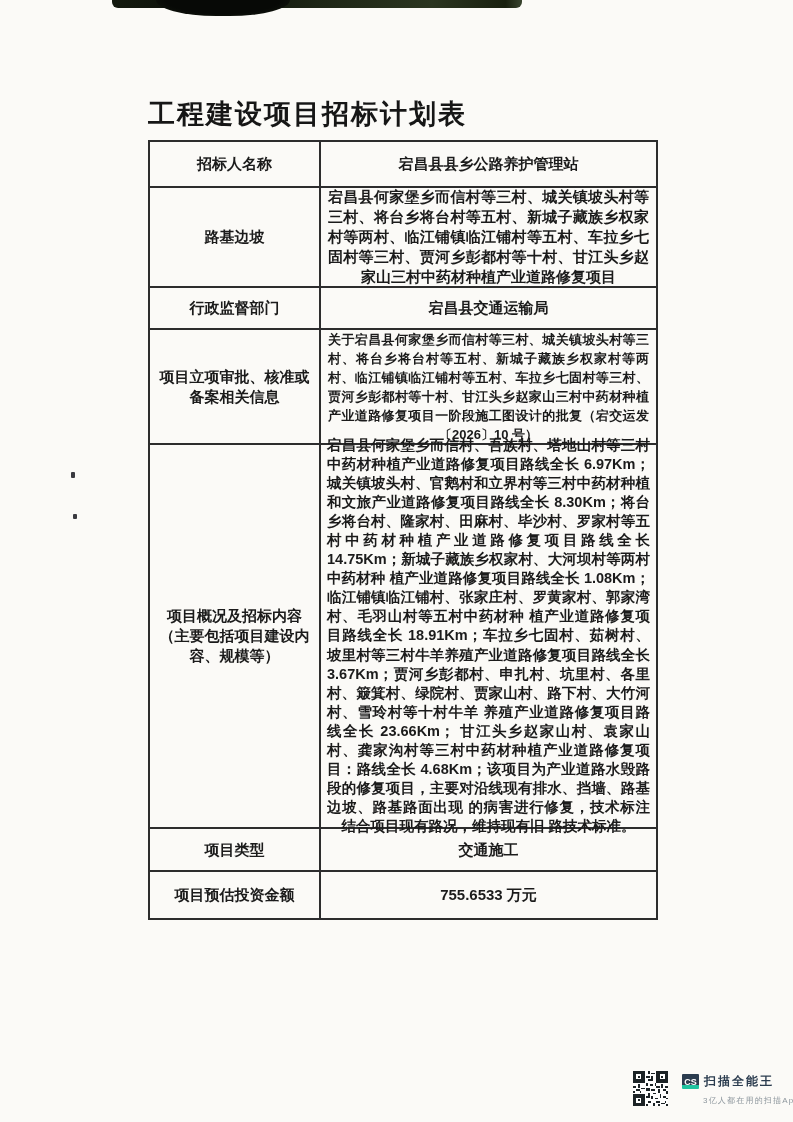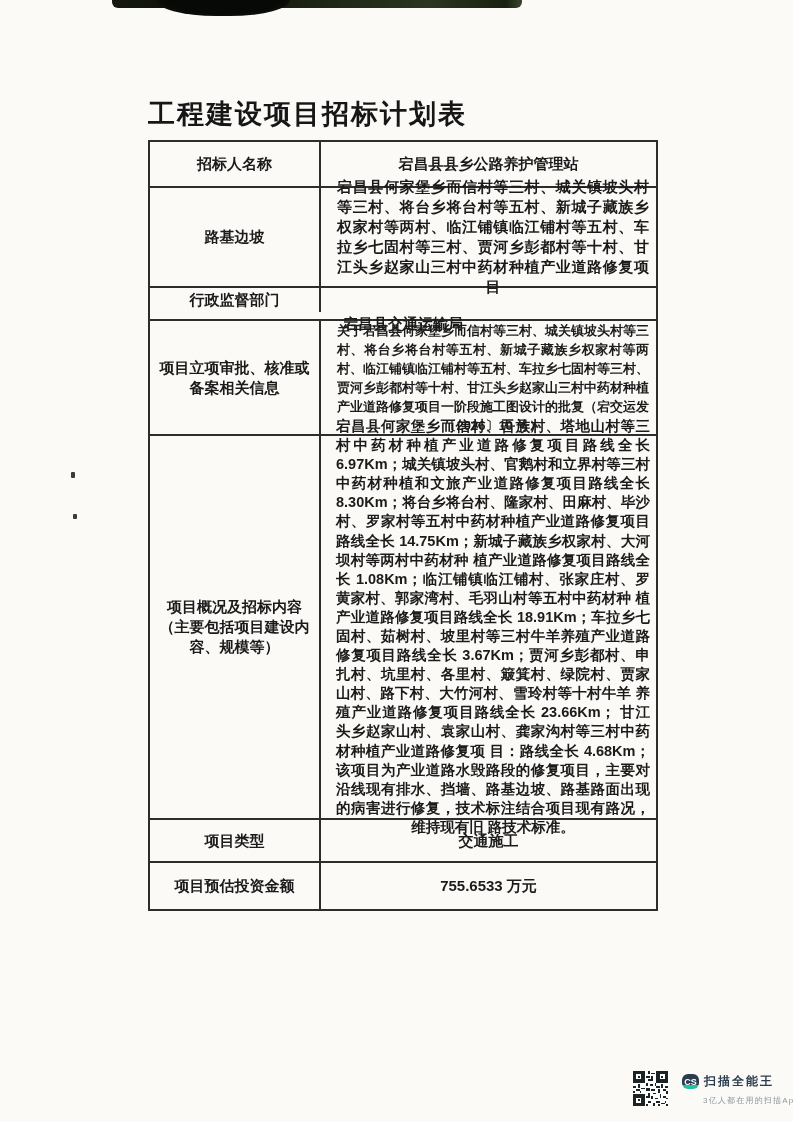--- a/index.html
+++ b/index.html
@@ -41,32 +41,32 @@
   .cell-label{
     width:171px;border-right:2px solid #2d2d2d;
     text-align:center;font-weight:700;font-size:15px;line-height:20px;
     padding:2px 8px;align-items:center;
   }
   .cell-value{
     flex:1;font-weight:700;font-size:15px;line-height:20px;
     padding:2px 7px;text-align:center;
   }
   .cell-value.longtext{
-    text-align:justify;text-align-last:center;margin-left:9px;
+    text-align:justify;text-align-last:center;
   }
-  .r1{height:44px;} .r2{height:100px;} .r3{height:33px;flex-direction:column;} .r4{height:115px;}
+  .r1{height:44px;} .r2{height:100px;} .r3{height:42px;} .r4{height:115px;}
   .r5{height:384px;} .r6{height:43px;} .r7{height:48px;justify-content:space-between;}
   .r4 .cell-value{font-size:13px;line-height:19px;}
   .r5 .cell-value{font-size:14.5px;line-height:19.1px;padding:2px 6px;}
 
   
   .wm{position:absolute;left:630px;top:1066px;width:150px;height:48px;}
   .wm-qr{position:absolute;left:3px;top:4px;width:35px;height:37px;}
   .wm-logo{
-    position:absolute;left:52px;top:8px;width:17px;height:15px;border-radius:6px;
+    position:absolute;left:52px;top:8px;width:17px;height:15px;border-radius:1px;
     display:flex;align-items:center;justify-content:center;
     font-size:9px;font-weight:700;color:#ffffff;letter-spacing:0;
   }
   .wm-name{
     position:absolute;left:74px;top:7px;font-size:12px;font-weight:700;
     letter-spacing:2px;white-space:nowrap;
   }
   .wm-tagline{
     position:absolute;left:73px;top:29px;font-size:8px;letter-spacing:1.2px;
     white-space:nowrap;

